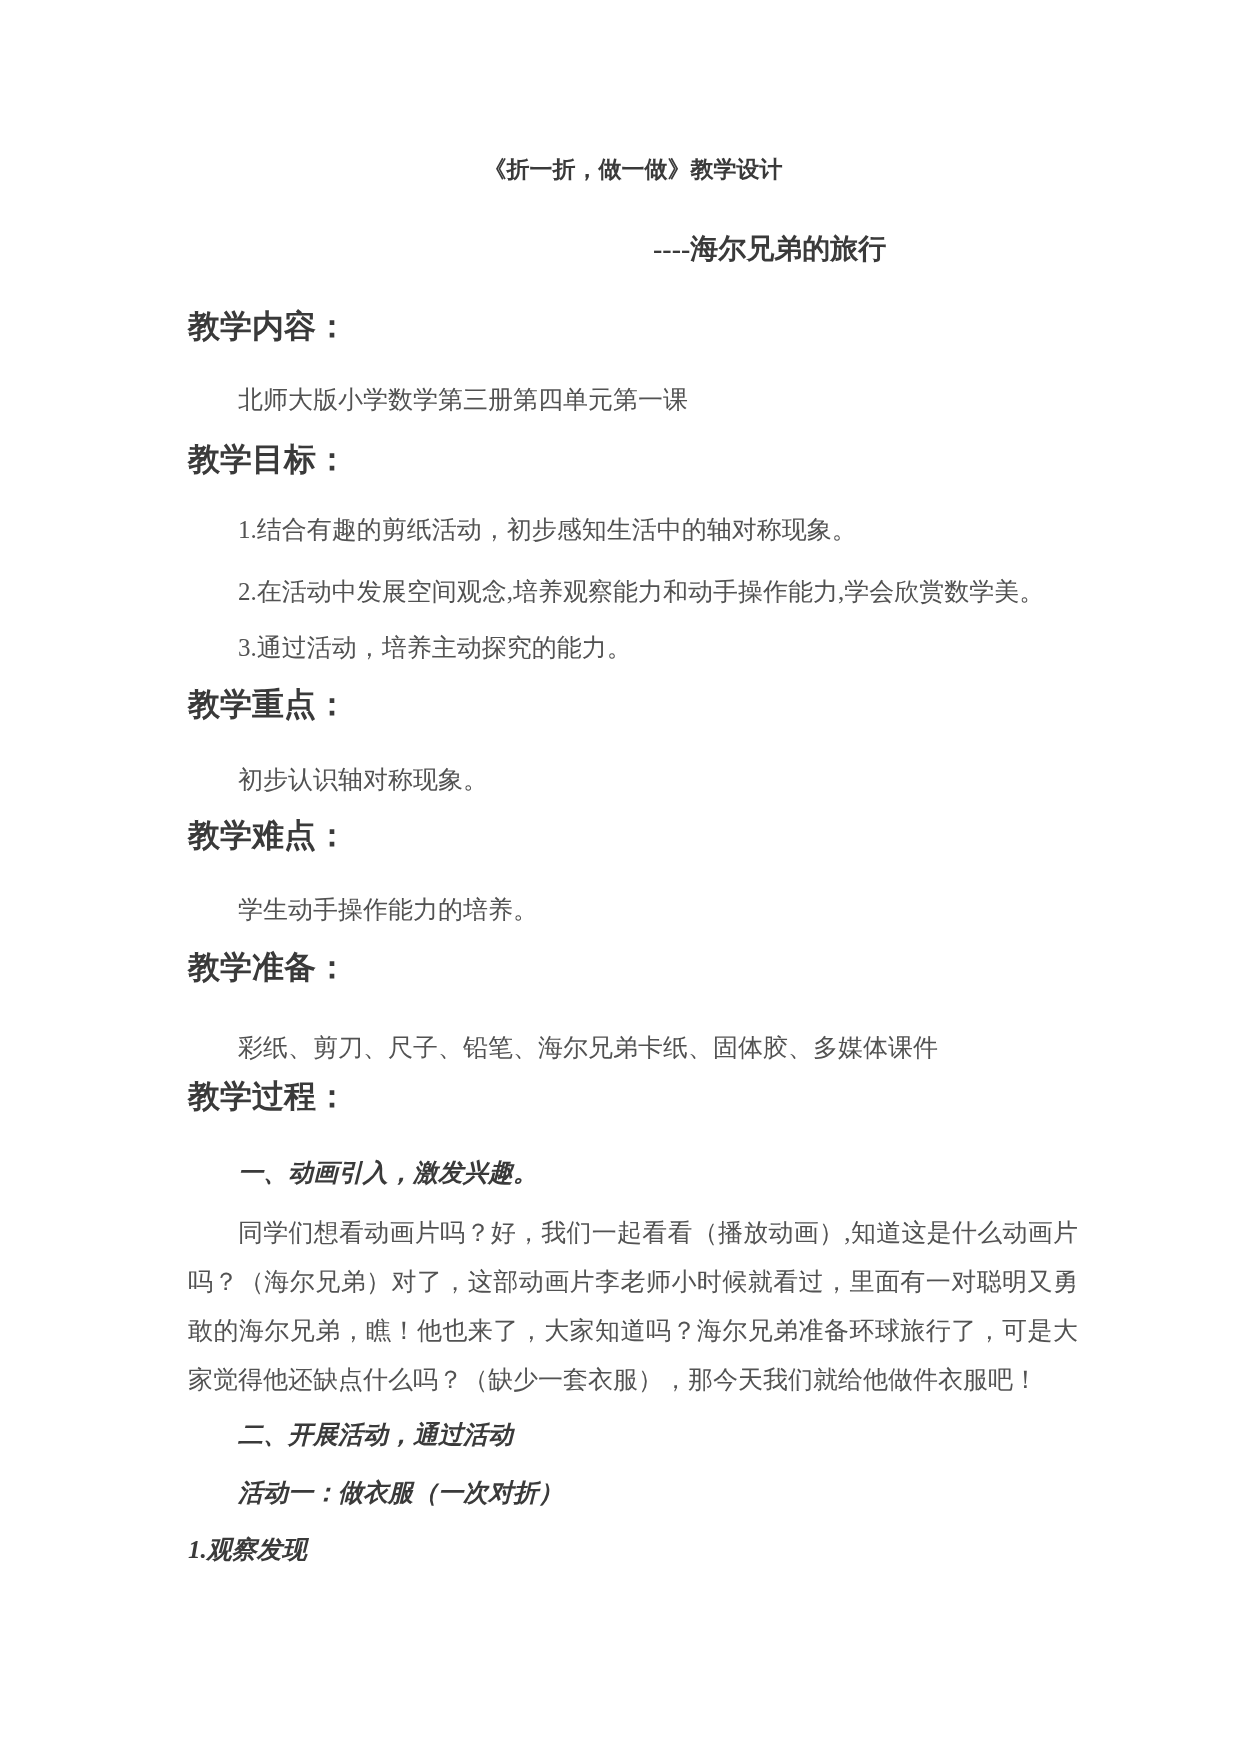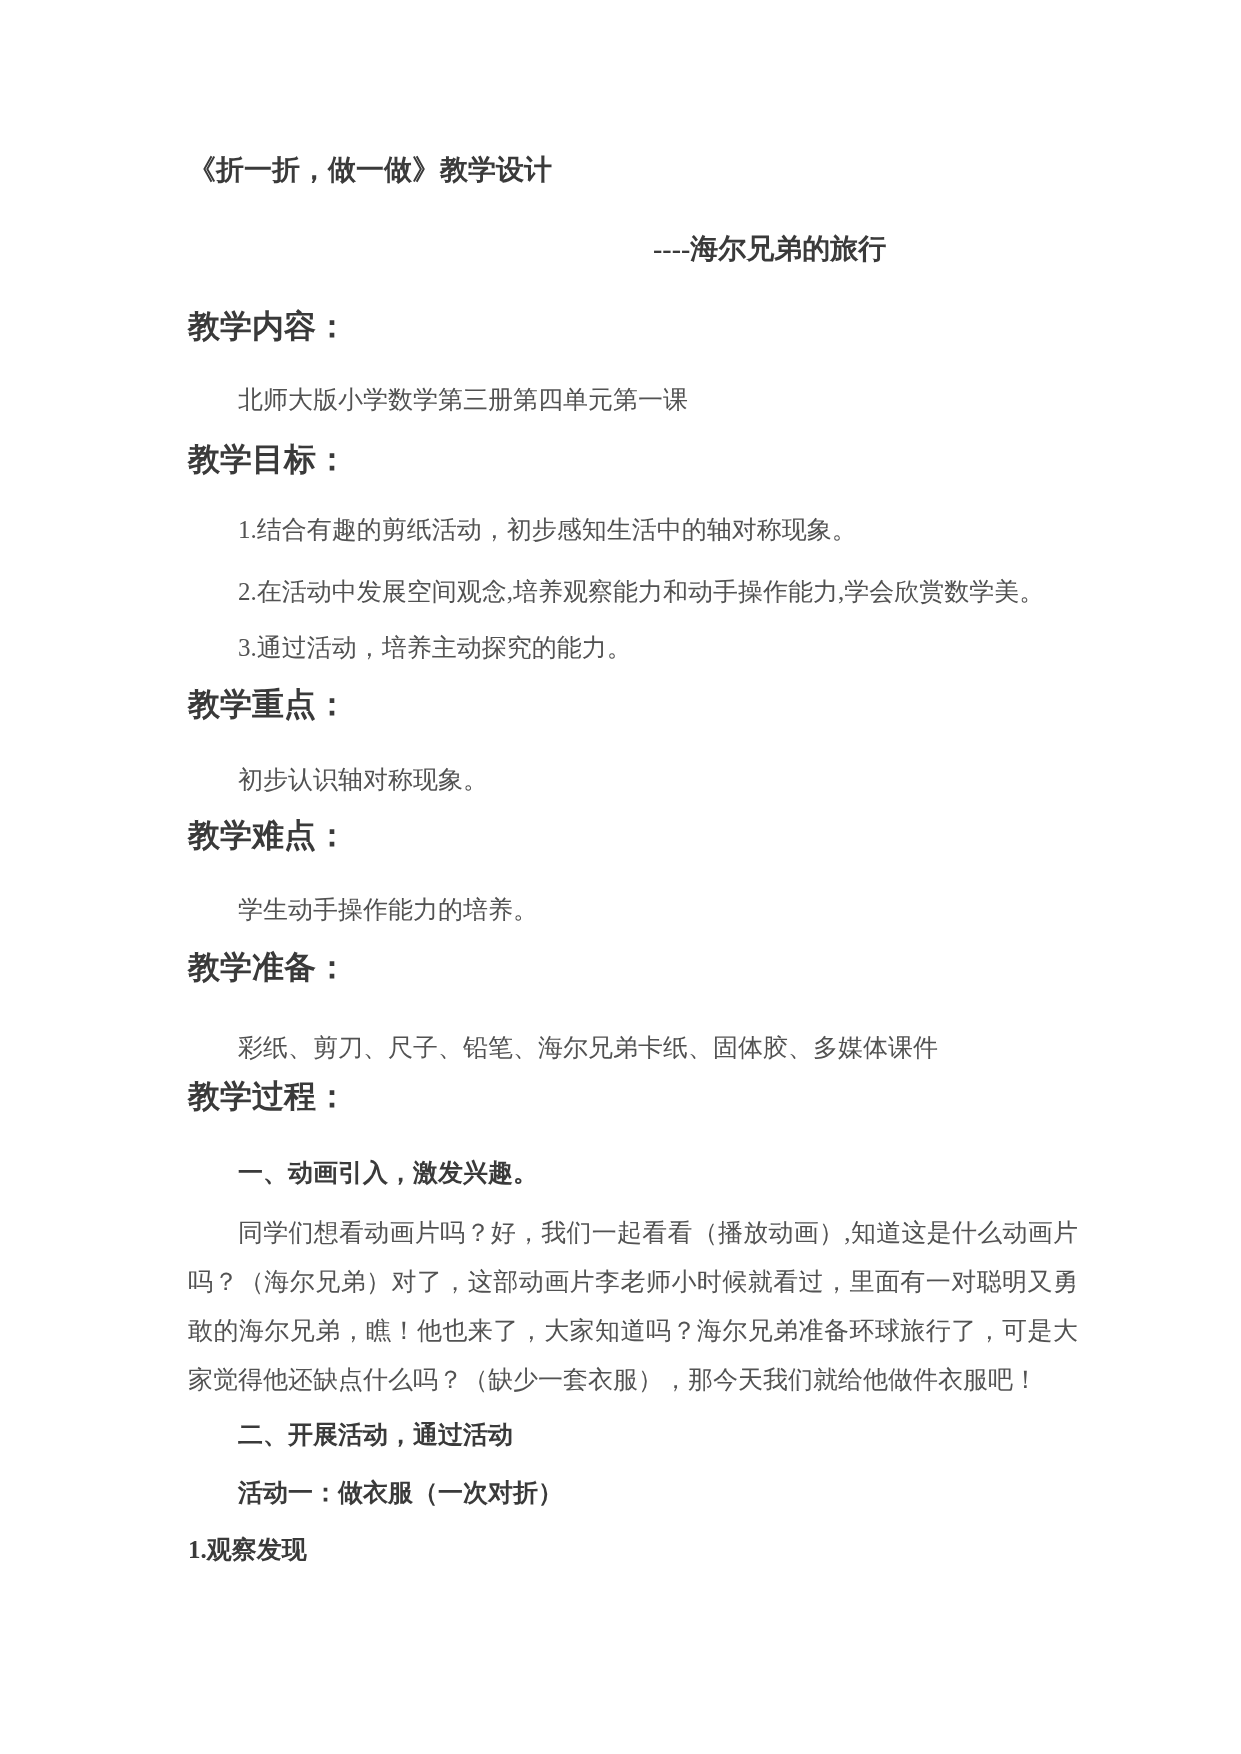--- a/index.html
+++ b/index.html
@@ -32,26 +32,28 @@
     left: 238px;
     font-size: 25px;
     color: #525252;
   }
   
   .sub {
     left: 238px;
     font-size: 25px;
     font-weight: bold;
     color: #3a3a3a;
+    font-style: italic;
   }
   .title {
     top: 150px;
     left: 188px;
     width: 890px;
-    font-size: 28px;
+    text-align: center;
+    font-size: 23px;
     font-weight: bold;
     color: #3a3a3a;
   }
   .subtitle {
     top: 229px;
     left: 653px;
     font-size: 28px;
     font-weight: bold;
     color: #3a3a3a;
   }

